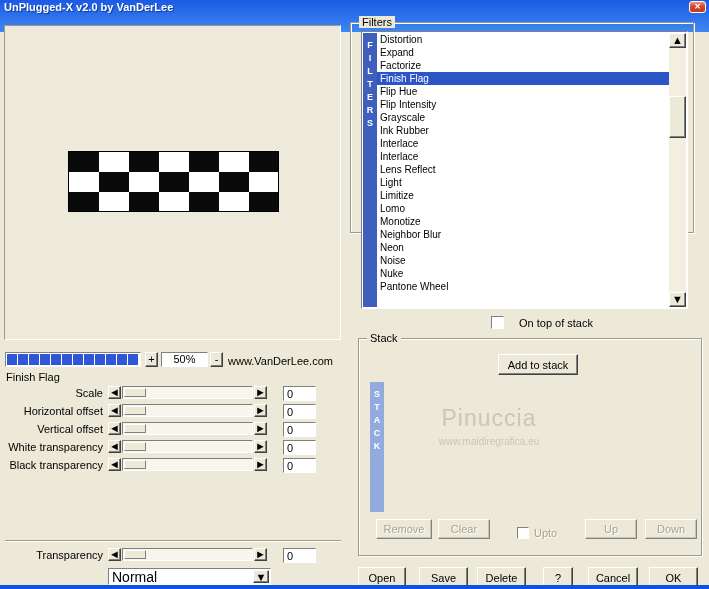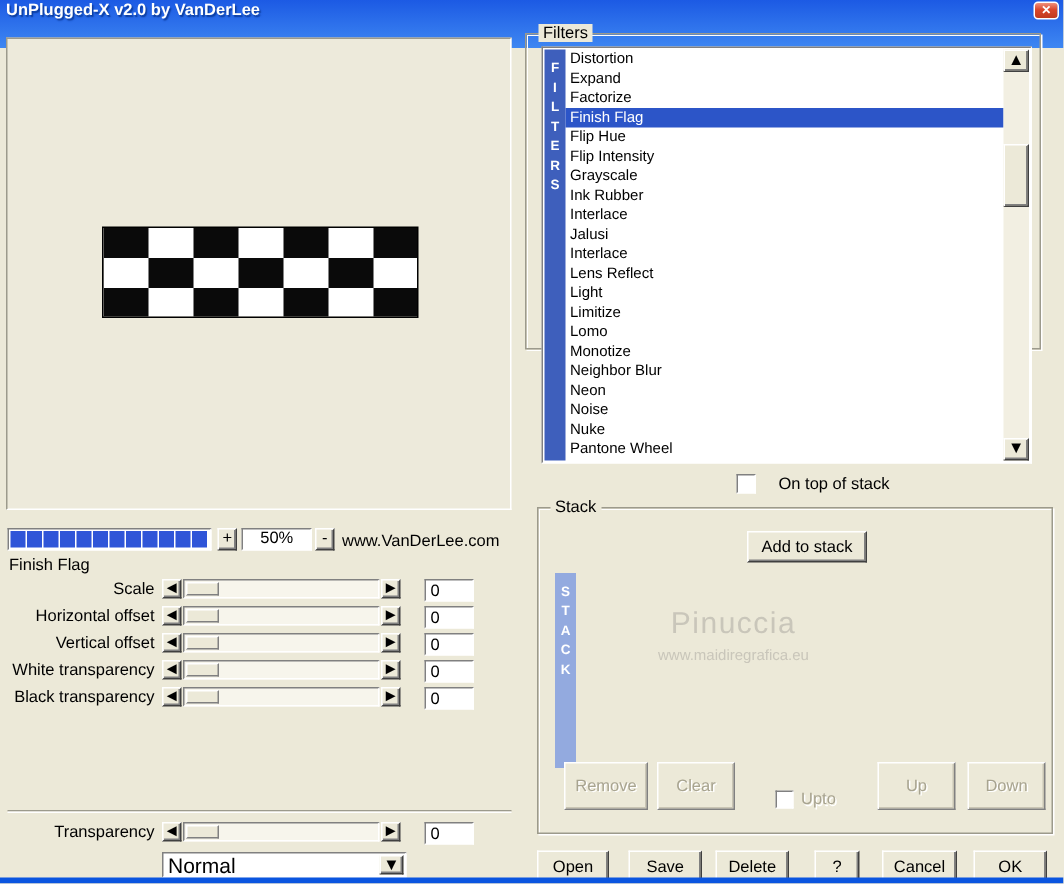--- a/index.html
+++ b/index.html
@@ -160,24 +160,24 @@
   .chk-label { position:absolute; font-size:11px; }
 
   
   #stack-strip {
     position:absolute; left:11px; top:43px; width:14px; height:130px;
     background:var(--strip_stack,#93AADF); padding-top:6px;
   }
   #stack-strip span { display:block; color:#fff; font-weight:bold; font-size:9px; line-height:13px; text-align:center; }
   .add-stack-btn { position:absolute; left:139px; top:15px; width:80px; height:21px; }
   .watermark { position:absolute; left:30px; top:66px; width:200px; text-align:center; color:#C9C6BA; }
-  .wm-title { font-size:20px; letter-spacing:1px;text-align:center; }
+  .wm-title { font-size:23px; letter-spacing:1px;text-align:center; }
   .wm-url { font-size:10px; margin-top:4px; }
 
-  .stack-btn { position:absolute; top:169px; height:32px; font-size:11px; }
+  .stack-btn { position:absolute; top:180px; height:20px; font-size:11px; }
 
   
   .footer-btn { position:absolute; top:567px; height:21px; font-size:11px; }
   .bottom-edge { position:absolute; left:0; top:585px; width:709px; height:4px; background:#0A55E0; }
 </style>
 </head>
 <body>
 
 <div class="titlebar">
   <span class="title-text">UnPlugged-X v2.0 by VanDerLee</span>
@@ -292,21 +292,20 @@
     <div class="filter-items" id="filter-items">
         <div class="filter-item">Distortion</div>
         <div class="filter-item">Expand</div>
         <div class="filter-item">Factorize</div>
         <div class="filter-item selected">Finish Flag</div>
         <div class="filter-item">Flip Hue</div>
         <div class="filter-item">Flip Intensity</div>
         <div class="filter-item">Grayscale</div>
         <div class="filter-item">Ink Rubber</div>
         <div class="filter-item">Interlace</div>
-        <div class="filter-item">Jalusi</div>
         <div class="filter-item">Interlace</div>
         <div class="filter-item">Lens Reflect</div>
         <div class="filter-item">Light</div>
         <div class="filter-item">Limitize</div>
         <div class="filter-item">Lomo</div>
         <div class="filter-item">Monotize</div>
         <div class="filter-item">Neighbor Blur</div>
         <div class="filter-item">Neon</div>
         <div class="filter-item">Noise</div>
         <div class="filter-item">Nuke</div>

